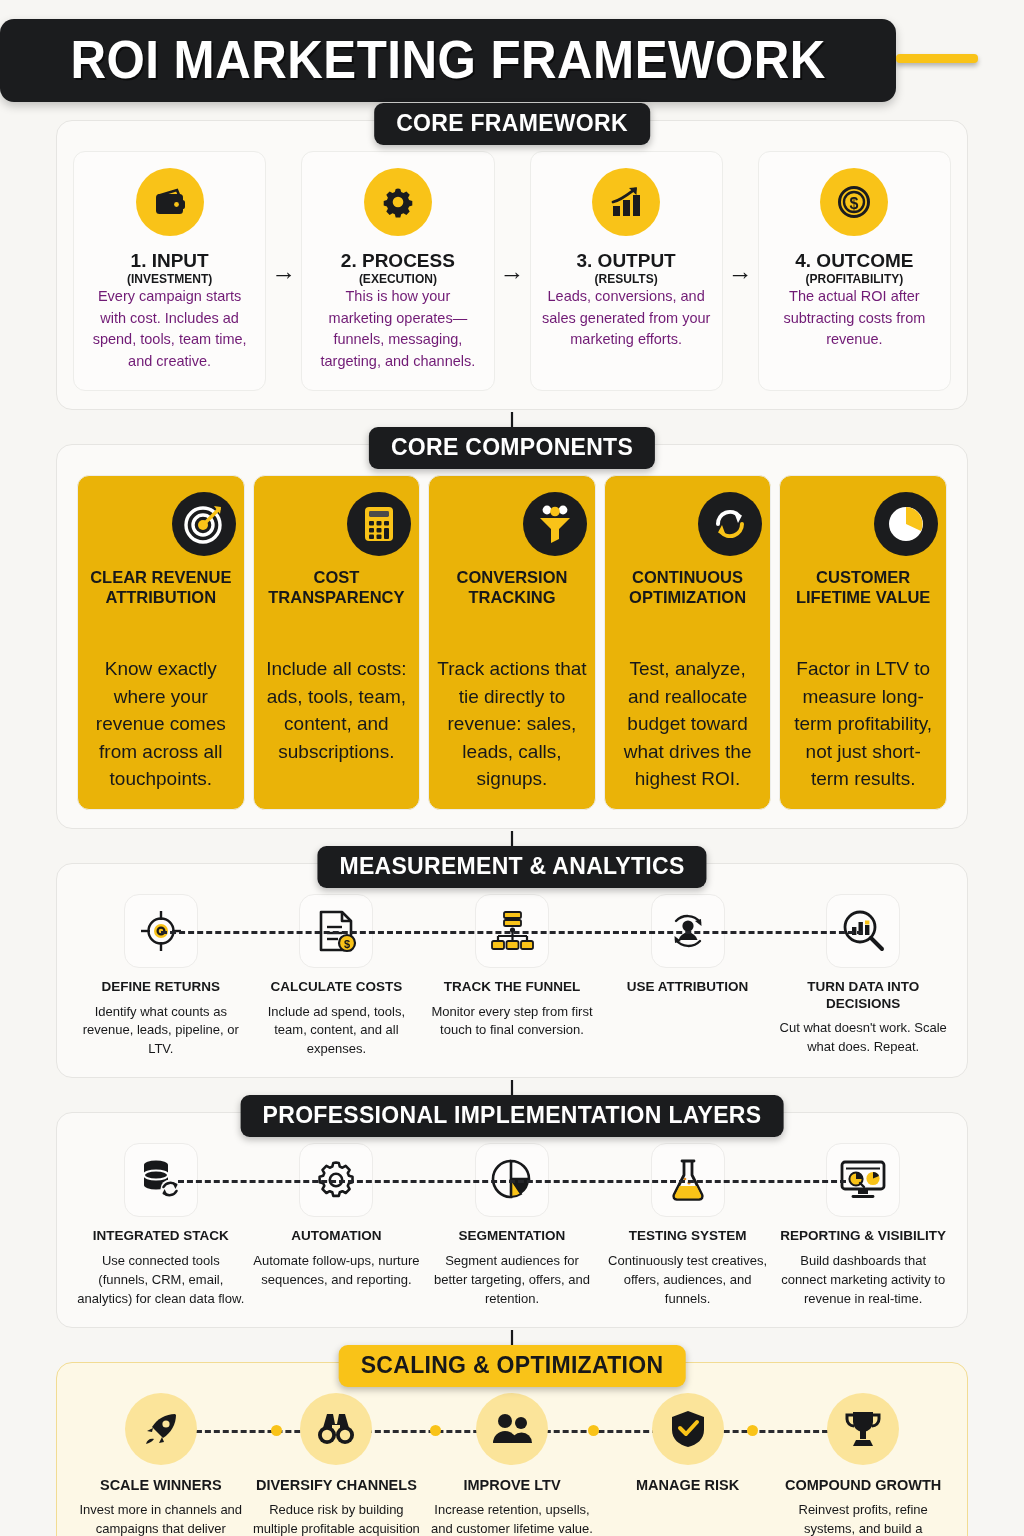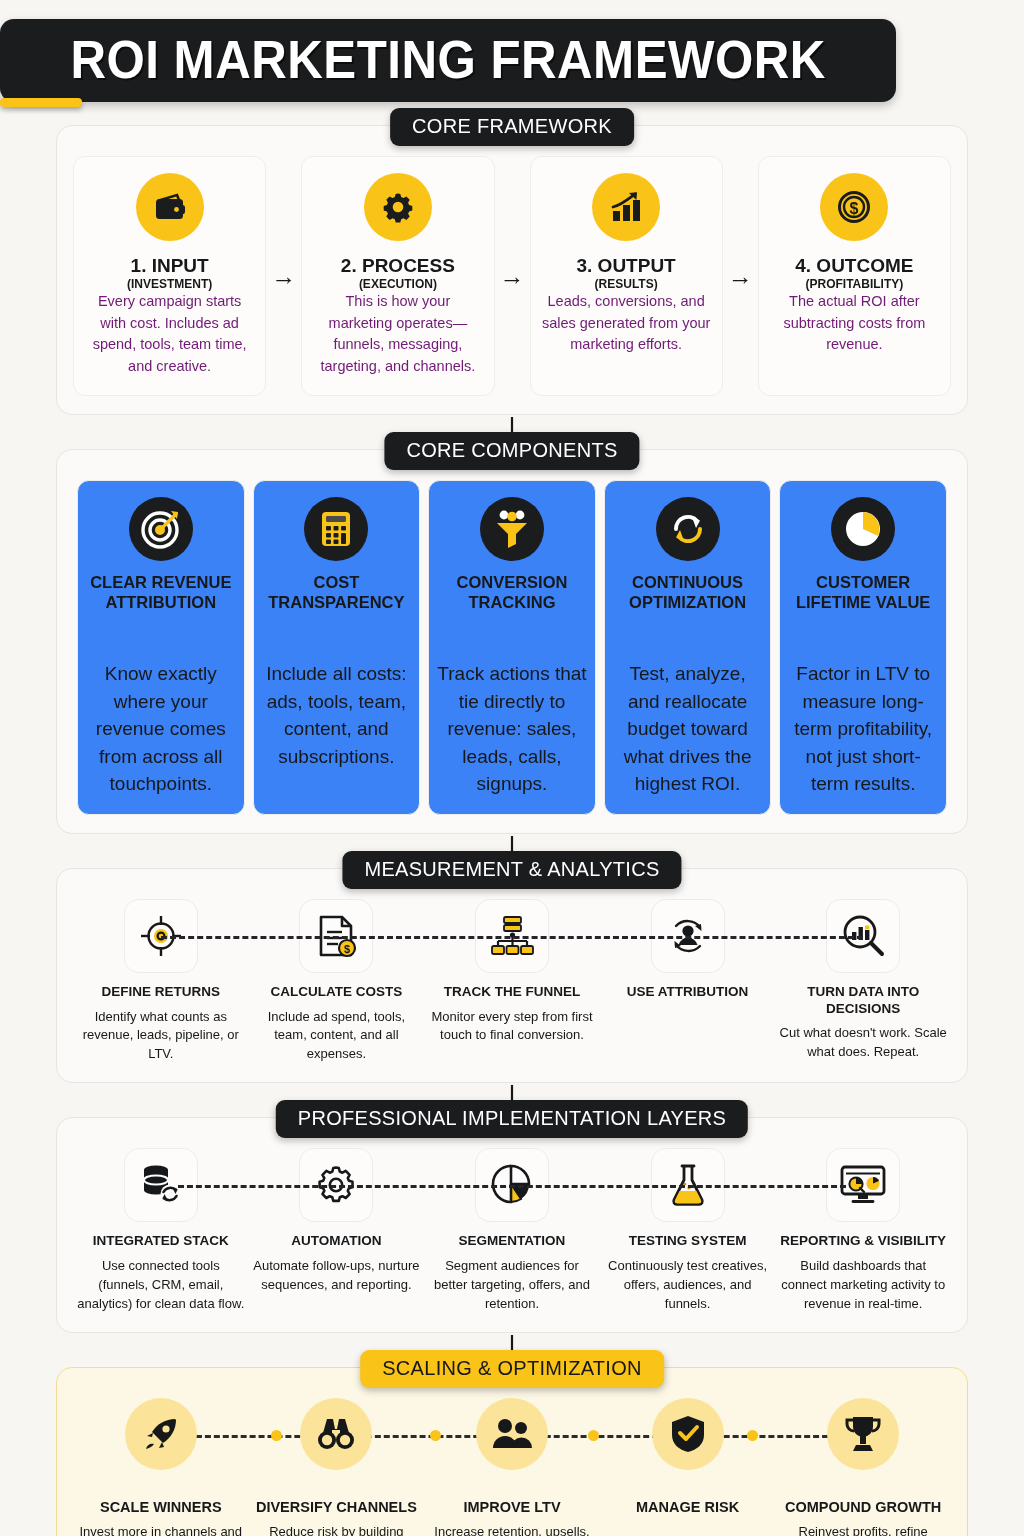--- a/index.html
+++ b/index.html
@@ -6,21 +6,21 @@
   html, body {
     width: 1024px; height: 1536px;
     background: #f7f6f3;
     font-family: "Liberation Sans", sans-serif;
     color: #17181a;
     overflow: hidden;
   }
   .page { position: relative; width: 1024px; height: 1536px; padding: 0; }
 
   
-  .title-wrap { display:flex; flex-direction:column; align-items:flex-start; padding-top:19px; }
+  .title-wrap { display:flex; flex-direction:row; align-items:center; padding-top:19px; }
   .title-banner {
     background:#1b1c1e; border-radius:14px;
     padding:14px 42px 16px; box-shadow:0 4px 10px rgba(0,0,0,.22);
   }
   .title-banner h1 {
     color:#fff; font-size:53px; line-height:1; letter-spacing:.5px;
     font-weight:900; font-stretch:condensed;
     transform: scaleX(.93); transform-origin:center;
     text-shadow: 2px 2px 0 rgba(0,0,0,.55);
   }
@@ -28,21 +28,21 @@
     width:82px; height:9px; background:#f9c318; border-radius:4px;
     margin-top:-4px; box-shadow:0 3px 5px rgba(0,0,0,.28);
     position:relative; z-index:2;
   }
 
   
   .section { position:relative; margin:0 56px; }
   .sec-badge {
     position:absolute; top:-17px; left:50%; transform:translateX(-50%);
     background:#1b1c1e; color:#fff; border-radius:9px;
-    padding:7px 22px 8px; font-weight:400; font-size:20px;
+    padding:7px 22px 8px; font-weight:700; font-size:23px;
     letter-spacing:.3px; white-space:nowrap; z-index:5;
     box-shadow:0 3px 7px rgba(0,0,0,.25);
     font-stretch:condensed;
   }
   .sec-badge.yellow { background:#f9c318; color:#17181a; }
   .sec-body {
     border:1px solid #e6e5e2; border-radius:16px; background:#fbfaf8;
     padding:30px 16px 18px; display:flex; justify-content:space-between;
     align-items:stretch;
   }
@@ -65,23 +65,23 @@
   .circ-icon {
     width:68px; height:68px; border-radius:50%; background:#f9c318;
     display:flex; align-items:center; justify-content:center; margin-bottom:14px;
   }
   .fw-title { font-size:19px; font-weight:800; line-height:1.15; }
   .fw-sub { font-size:12px; font-weight:700; line-height:1.2; margin-bottom:0; }
   .fw-desc { font-size:14.5px; line-height:1.48; color:#701a75; }
 
   
   .cc-card {
-    flex:1; background:#3b82f6; border:1px solid #ededea; border-radius:12px;
+    flex:1; background:#eab308; border:1px solid #ededea; border-radius:12px;
     margin:0 4px; padding:16px 8px 16px; text-align:center;
-    display:flex; flex-direction:column; align-items:center;
+    display:flex; flex-direction:column; align-items:flex-end;
   }
   .dark-circ {
     width:64px; height:64px; border-radius:50%; background:#1b1c1e;
     display:flex; align-items:center; justify-content:center; margin-bottom:12px;
   }
   .cc-title { font-size:16.5px; font-weight:900; line-height:1.18; margin-bottom:8px;
               font-stretch:condensed; }
   .cc-desc { font-size:19px; line-height:1.45;margin-top:40px; }
 
   
@@ -104,21 +104,21 @@
     position:absolute; top:37px; border-top:3px dashed #24252a; z-index:0;
   }
 
   
   .sc-step { flex:1; display:flex; flex-direction:column; align-items:center; text-align:center; padding:0 4px; }
   .sc-circ {
     width:72px; height:72px; border-radius:50%; background:#fbe49a;
     display:flex; align-items:center; justify-content:center; margin-bottom:12px;
     position:relative; z-index:2;
   }
-  .sc-title { font-size:14.5px; font-weight:900; line-height:1.2; margin-bottom:7px; font-stretch:condensed;margin-top:17px;}
+  .sc-title { font-size:14.5px; font-weight:900; line-height:1.2; margin-bottom:7px; font-stretch:condensed;}
   .sc-desc { font-size:13px; line-height:1.45; }
   .dashline.cream { border-top:3px dashed #2a2b2f; }
   .dot {
     position:absolute; width:11px; height:11px; border-radius:50%; background:#f9c318;
     top:32px; z-index:1;
   }
   svg { overflow:visible; }
 </style>
 </head>
 <body>

